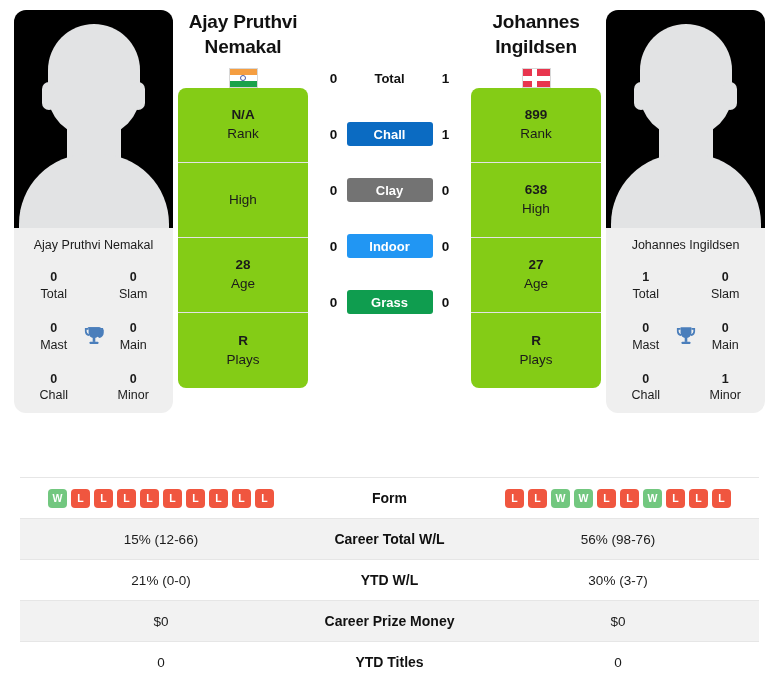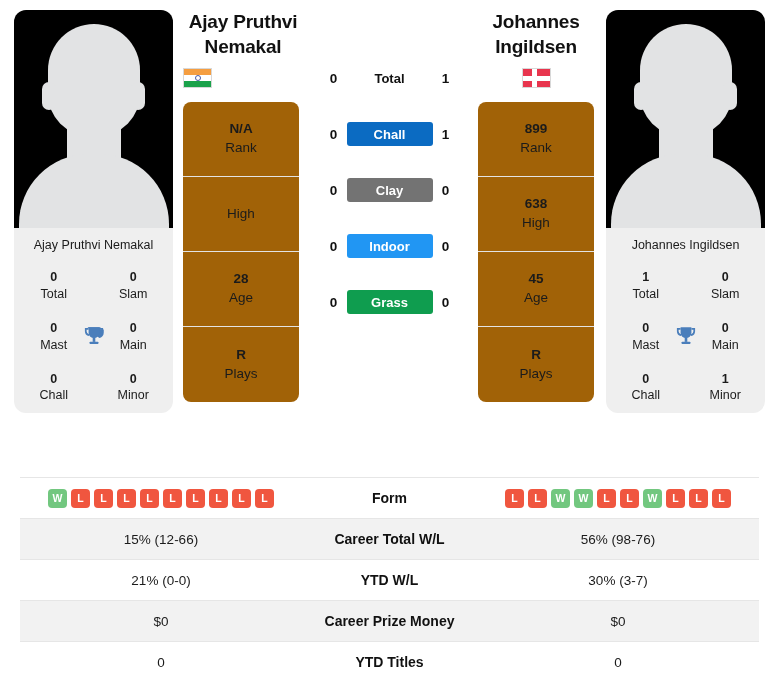--- a/index.html
+++ b/index.html
@@ -112,20 +112,21 @@
     pointer-events: none;
   }
 
   
   .info-col {
     width: 120px;
     flex: 0 0 120px;
     margin: 0 10px;
     display: flex;
     flex-direction: column;
+    align-items: center;
   }
   .info-col.right { align-items: center; }
   .pname {
     font-size: 19px;
     font-weight: bold;
     text-align: center;
     line-height: 1.3;
     color: #111111;
     letter-spacing: -0.2px;
   }
@@ -154,23 +155,22 @@
   .flag-dk .cross-v {
     position: absolute; top: 0; left: 9px;
     width: 5px; height: 100%; background: #ffffff;
   }
   .flag-dk .cross-h {
     position: absolute; left: 0; top: 7px;
     width: 100%; height: 5px; background: #ffffff;
   }
 
   .info-box {
-    margin-top: 14px;
-    width: 116px;
-    background: #a16207;
+    width: 130px;
+    background: #84cc16;
     border-radius: 8px;
     overflow: hidden;
   }
   .info-row {
     padding: 14px 4px 14px 4px;
     text-align: center;
     border-bottom: 1px solid #e3e3e3;
     min-height: 75px;
     display: flex;
     flex-direction: column;
@@ -398,21 +398,21 @@
       <div class="info-box">
         <div class="info-row">
           <div class="v">899</div>
           <div class="k">Rank</div>
         </div>
         <div class="info-row">
           <div class="v">638</div>
           <div class="k">High</div>
         </div>
         <div class="info-row">
-          <div class="v">45</div>
+          <div class="v">27</div>
           <div class="k">Age</div>
         </div>
         <div class="info-row">
           <div class="v">R</div>
           <div class="k">Plays</div>
         </div>
       </div>
     </div>
 
     <div class="player-card">

